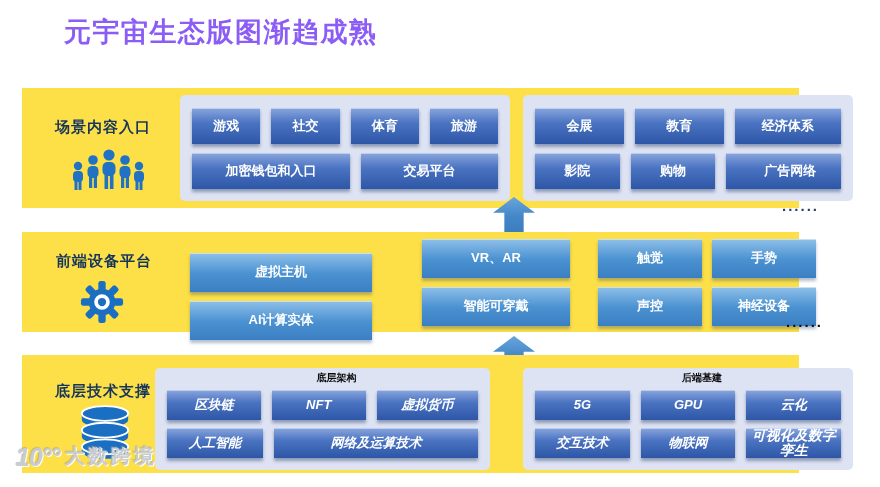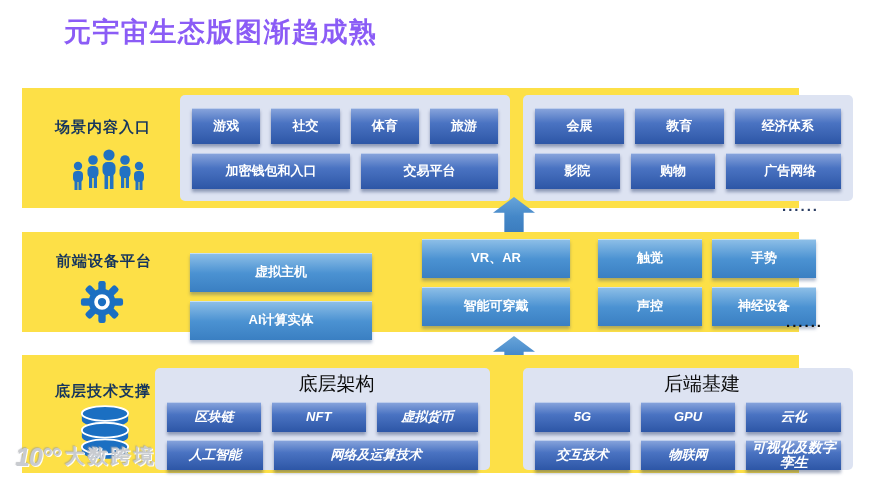--- a/index.html
+++ b/index.html
@@ -23,21 +23,21 @@
   .row{display:flex;gap:11px;}
   .btn{display:flex;align-items:center;justify-content:center;color:#fff;font-weight:700;
        font-size:13px;border-radius:0;flex:1;text-align:center;line-height:1.1;}
   .btn.dark{background:linear-gradient(180deg,#8aa6dd 0%,#4a73c2 42%,#2d56a6 100%);
        box-shadow:0 3px 3px rgba(25,45,95,.40), inset 0 1px 0 rgba(255,255,255,.45);}
   .btn.light{background:linear-gradient(180deg,#8fc0e8 0%,#4b92d2 52%,#3a7fc2 100%);
        box-shadow:0 3px 3px rgba(40,70,120,.35), inset 0 1px 0 rgba(255,255,255,.5);}
   .h36 .btn{height:36px;}
   .h30 .btn{height:30px;}
 
-  .grp-header{text-align:center;font-weight:400;font-size:19px;color:#0b0b0b;padding:3px 0 0 0;margin-left:28px;}
+  .grp-header{text-align:center;font-weight:700;font-size:10px;color:#0b0b0b;padding:3px 0 0 0;margin-left:28px;}
   .grp3 .rows{padding:5px 12px 0 12px;gap:8px;font-style:italic;}
 
   .b2col{position:absolute;display:flex;flex-direction:column;gap:9px;}
   .b2col .btn{height:39px;flex:none;}
 
   .dots{position:absolute;font-weight:900;font-size:15px;letter-spacing:2px;}
   .dots1{left:782px;top:197px;color:#2b3e63;}
   .dots2{left:786px;top:313px;color:#141414;}
 
   .block-arrow{position:absolute;width:42px;height:36px;

